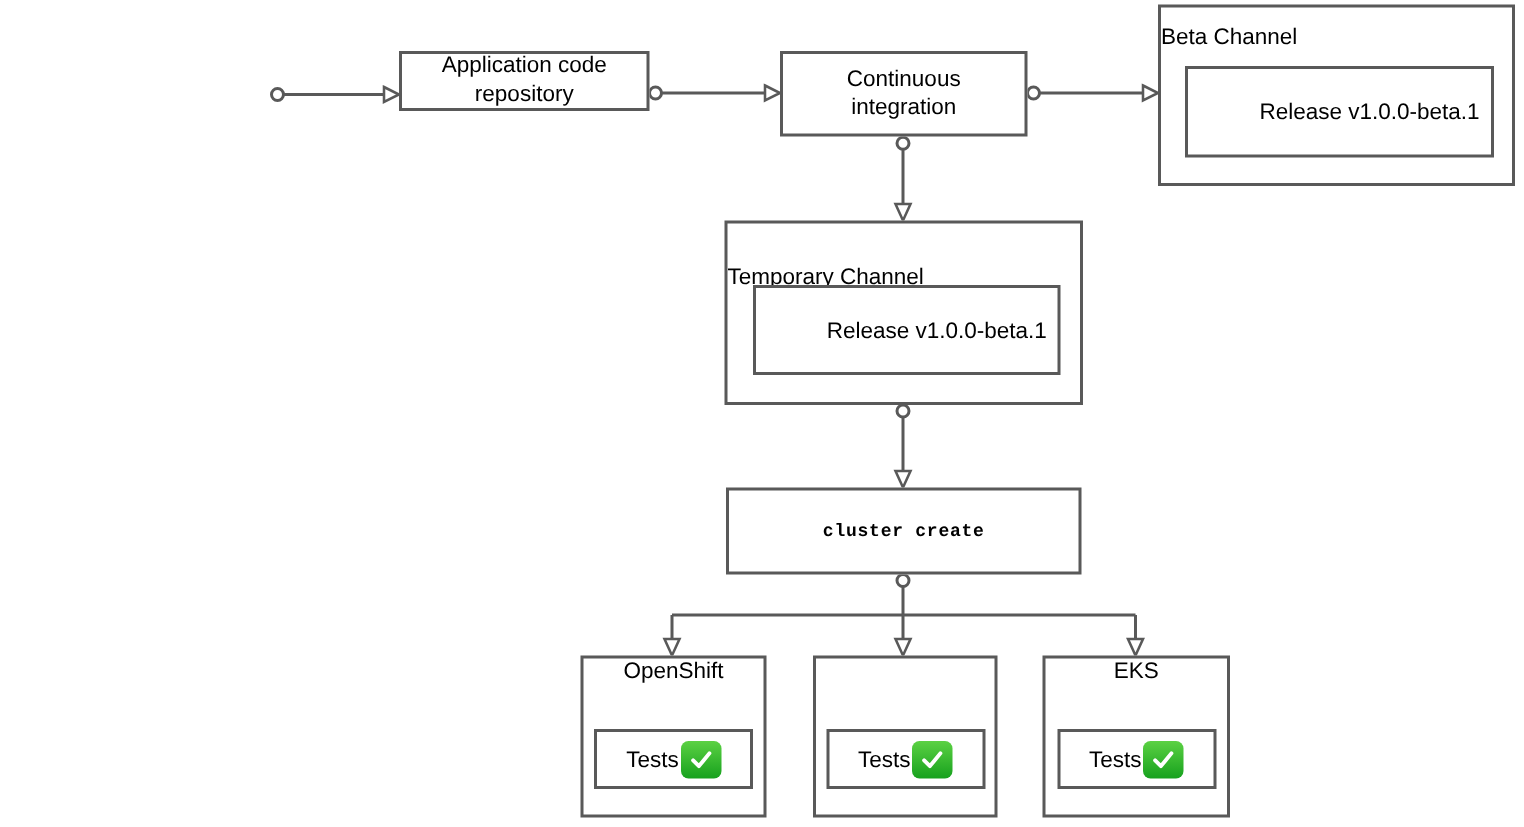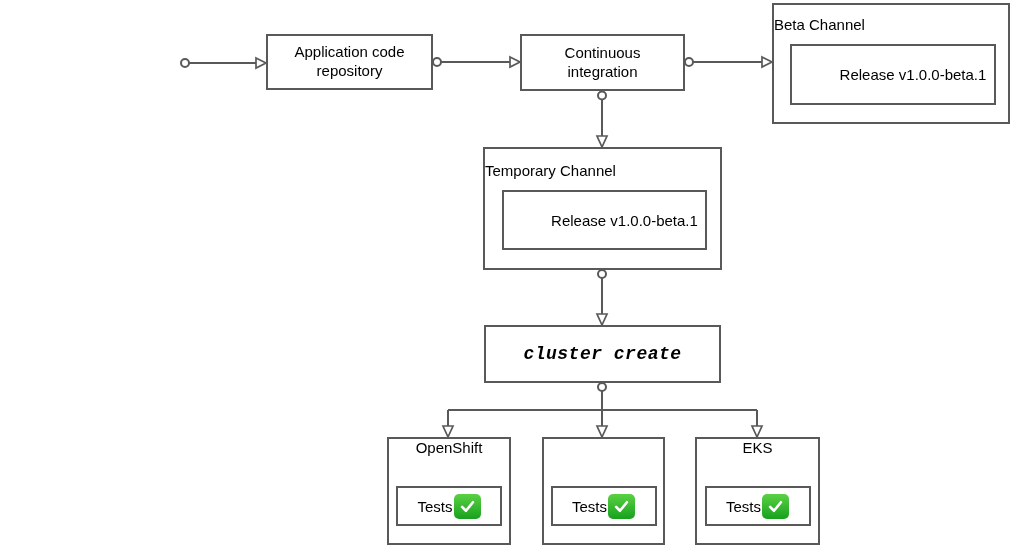--- a/index.html
+++ b/index.html
@@ -30,22 +30,21 @@
     align-items: center;
     justify-content: center;
     text-align: center;
     font-size: 15px;
     line-height: 1.25;
   }
   .mono {
     font-family: "Liberation Mono", "DejaVu Sans Mono", monospace;
     font-weight: bold;
     letter-spacing: 0.5px;
-    font-size: 18px;
-    font-style: italic;
+    font-size: 12px;
   }
   .group {
     position: absolute;
     box-sizing: border-box;
     background: var(--node-fill, #ffffff);
     border: 2px solid var(--stroke, #595959);
   }
   .group-title {
     font-size: 15px;
     padding-top: 11px;
@@ -134,37 +133,37 @@
     <g>
       <circle class="dot" cx="602" cy="387" r="4"></circle>
       <path class="ln" d="M602,391 L602,410 M448,410 L757,410 M448,410 L448,427 M602,410 L602,427 M757,410 L757,427"></path>
       <polygon class="ah" points="443,426 453,426 448,437"></polygon>
       <polygon class="ah" points="597,426 607,426 602,437"></polygon>
       <polygon class="ah" points="752,426 762,426 757,437"></polygon>
     </g>
   </svg>
 
 
-  <div class="node" style="left:266px; top:34px; width:167px; height:56px;text-align:center;">
+  <div class="node" style="left:266px; top:34px; width:167px; height:40px;text-align:center;">
     <span style="display:block; max-width:145px;">Application code repository</span>
   </div>
 
   <div class="node" style="left:520px; top:34px; width:165px; height:57px;">
     <span style="display:block; max-width:112px;">Continuous integration</span>
   </div>
 
   <div class="group" style="left:772px; top:3px; width:238px; height:121px;">
     <div class="group-title">Beta Channel</div>
     <div class="release" style="left:16px; top:39px; width:206px; height:61px;">
       <span>Release v1.0.0-beta.1</span>
     </div>
   </div>
 
   <div class="group" style="left:483px; top:147px; width:239px; height:123px;">
-    <div class="group-title" style="padding-top:13px;">Temporary Channel</div>
+    <div class="group-title" style="padding-top:27px;">Temporary Channel</div>
     <div class="release" style="left:17px; top:41px; width:205px; height:60px;">
       <span>Release v1.0.0-beta.1</span>
     </div>
   </div>
 
   <div class="node mono" style="left:484px; top:325px; width:237px; height:58px;">
     <span>cluster create</span>
   </div>
 
   <div class="group" style="left:387px; top:437px; width:124px; height:108px;">

